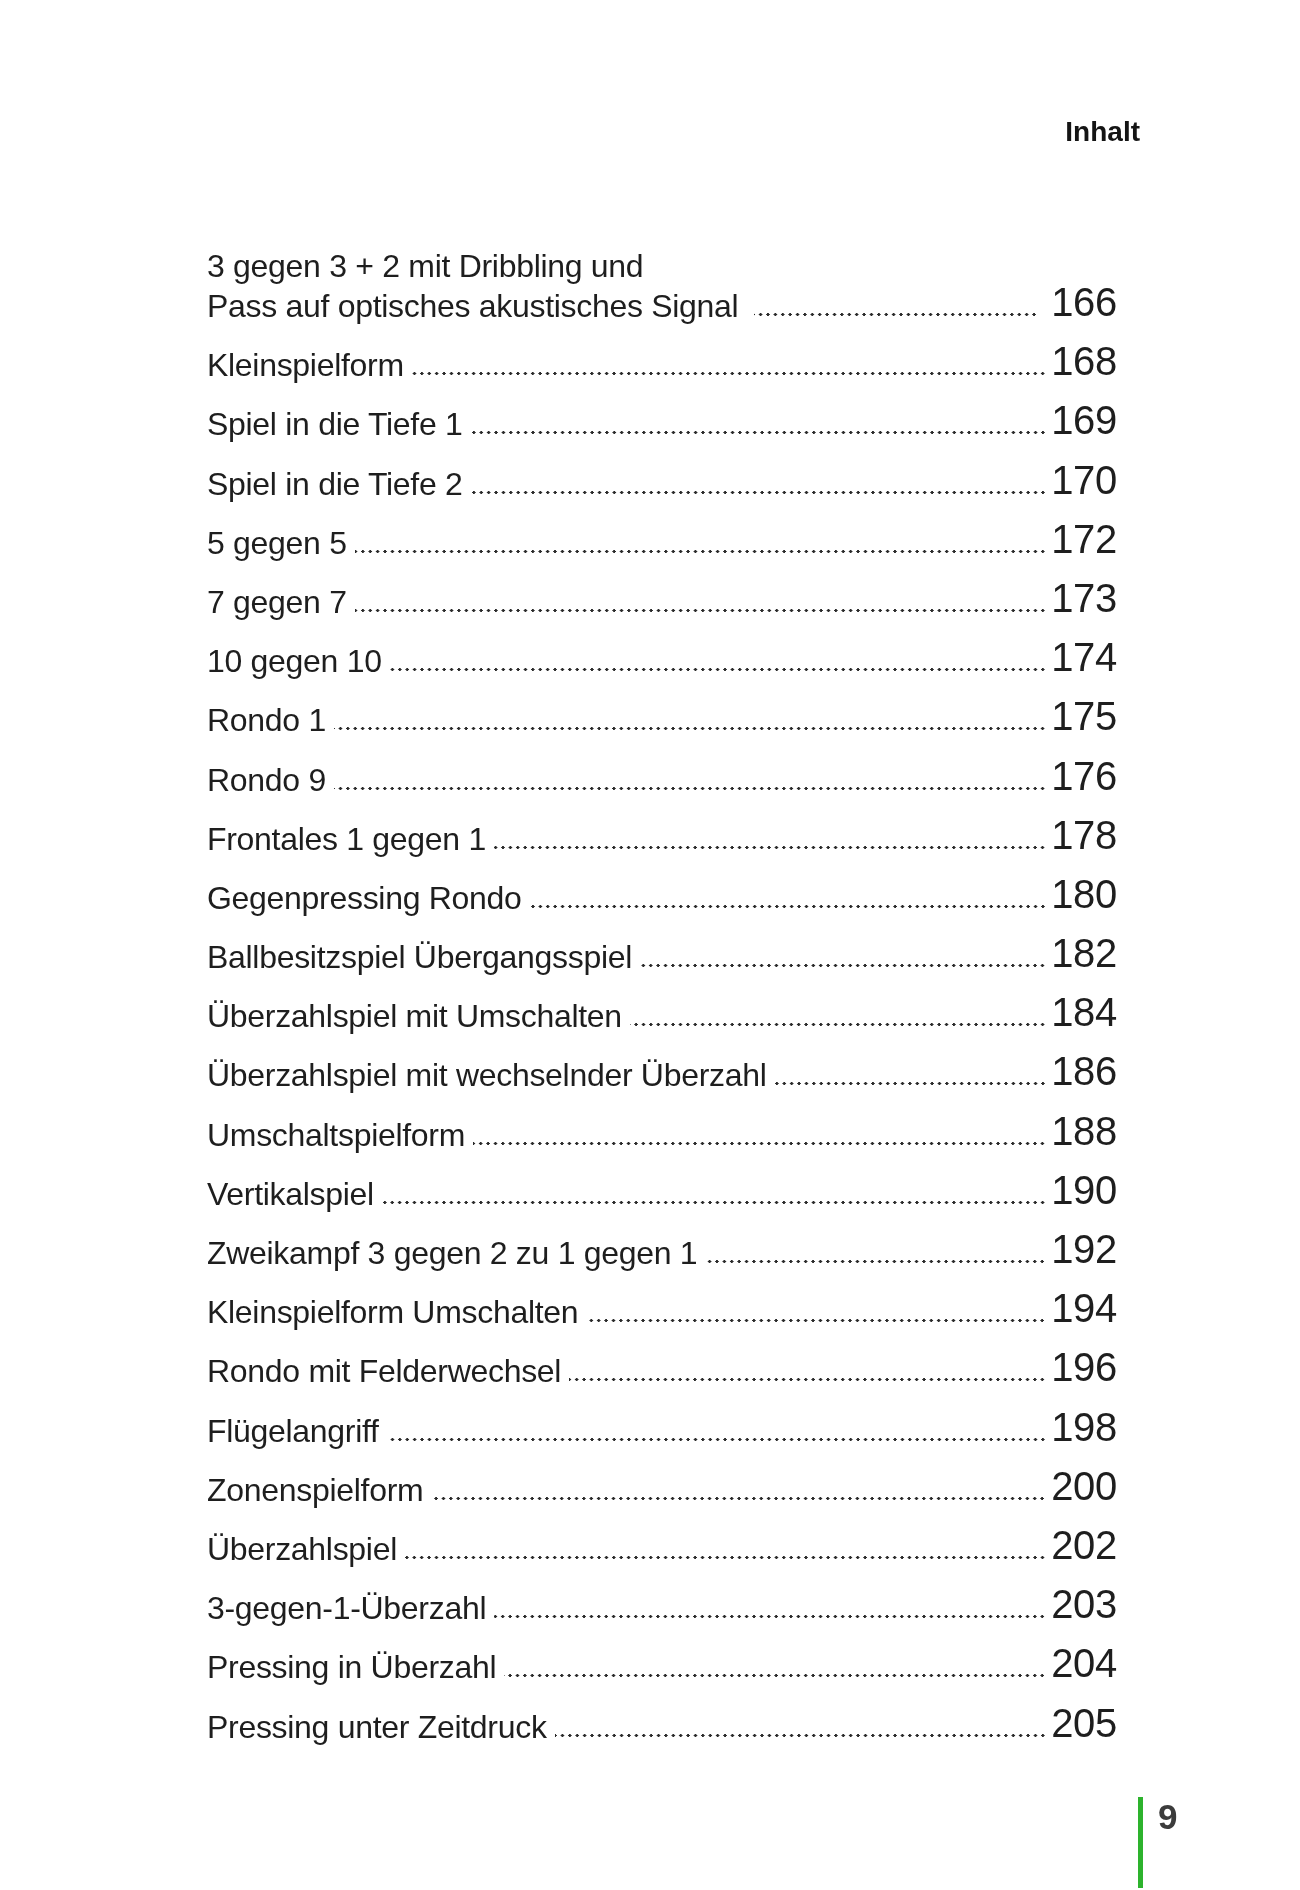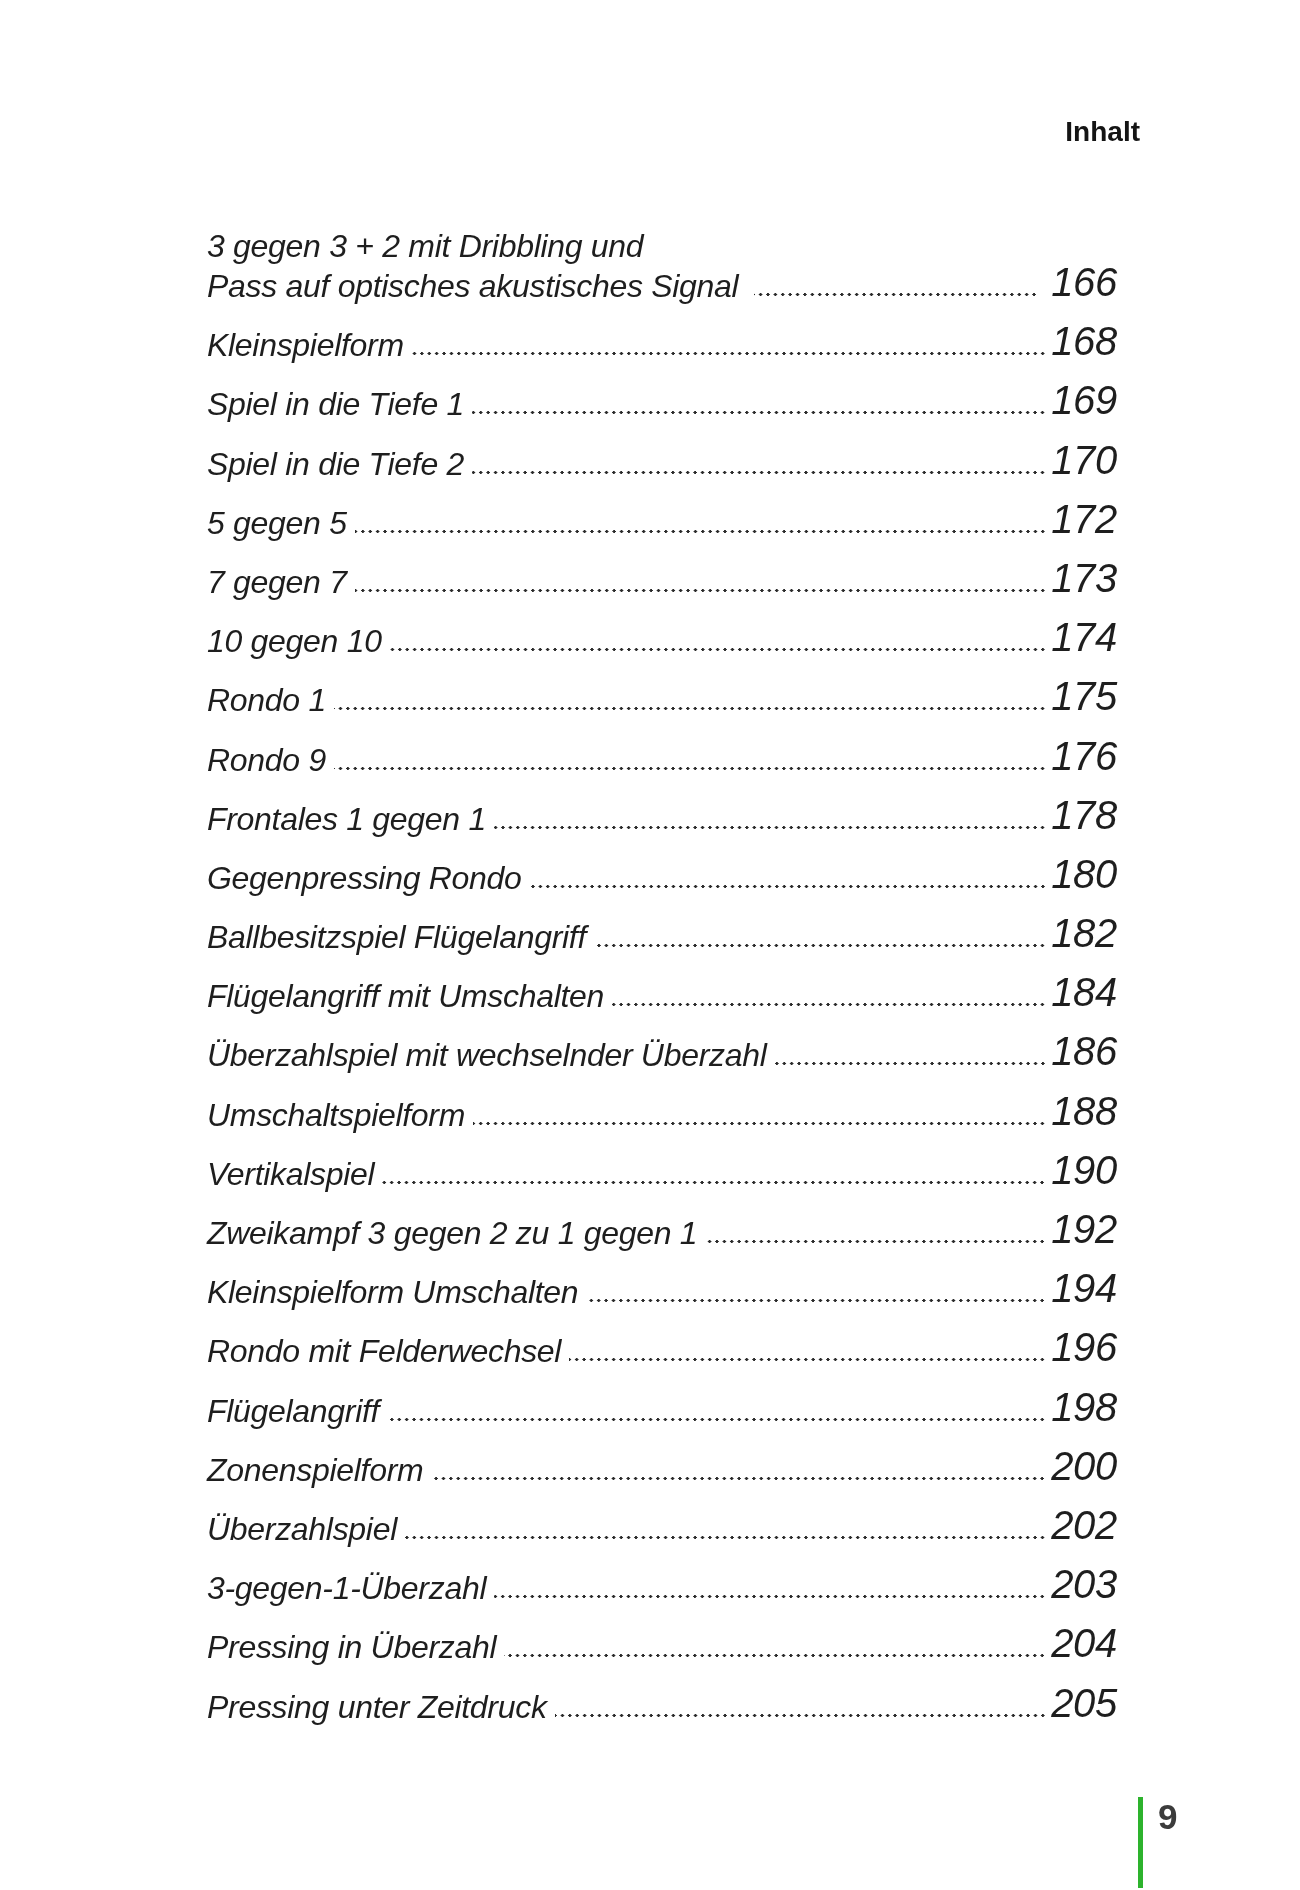--- a/index.html
+++ b/index.html
@@ -19,23 +19,22 @@
     top: 118px;
     right: 160px;
     font-size: 28px;
     font-weight: 600;
     color: #141414;
     line-height: 1;
   }
   .toc {
     position: absolute;
     left: 207px;
-    top: 198px;
+    top: 218px;
     width: 910px;
-    font-style: italic;
   }
   .row {
     display: flex;
     align-items: flex-end;
     height: 59.2px;
   }
   .row.first-main { height: 64px; }
   .row.first-sub  { height: 40px; gap: 8px; }
   .title {
     line-height: 1;
@@ -138,26 +137,26 @@
       <span class="title">Frontales 1 gegen 1</span>
       <span class="leader"></span>
       <span class="pagenum">178</span>
     </div>
     <div class="row">
       <span class="title">Gegenpressing Rondo</span>
       <span class="leader"></span>
       <span class="pagenum">180</span>
     </div>
     <div class="row">
-      <span class="title">Ballbesitzspiel Flügelangriff</span>
+      <span class="title">Ballbesitzspiel Übergangsspiel</span>
       <span class="leader"></span>
       <span class="pagenum">182</span>
     </div>
     <div class="row">
-      <span class="title">Flügelangriff mit Umschalten</span>
+      <span class="title">Überzahlspiel mit Umschalten</span>
       <span class="leader"></span>
       <span class="pagenum">184</span>
     </div>
     <div class="row">
       <span class="title">Überzahlspiel mit wechselnder Überzahl</span>
       <span class="leader"></span>
       <span class="pagenum">186</span>
     </div>
     <div class="row">
       <span class="title">Umschaltspielform</span>

